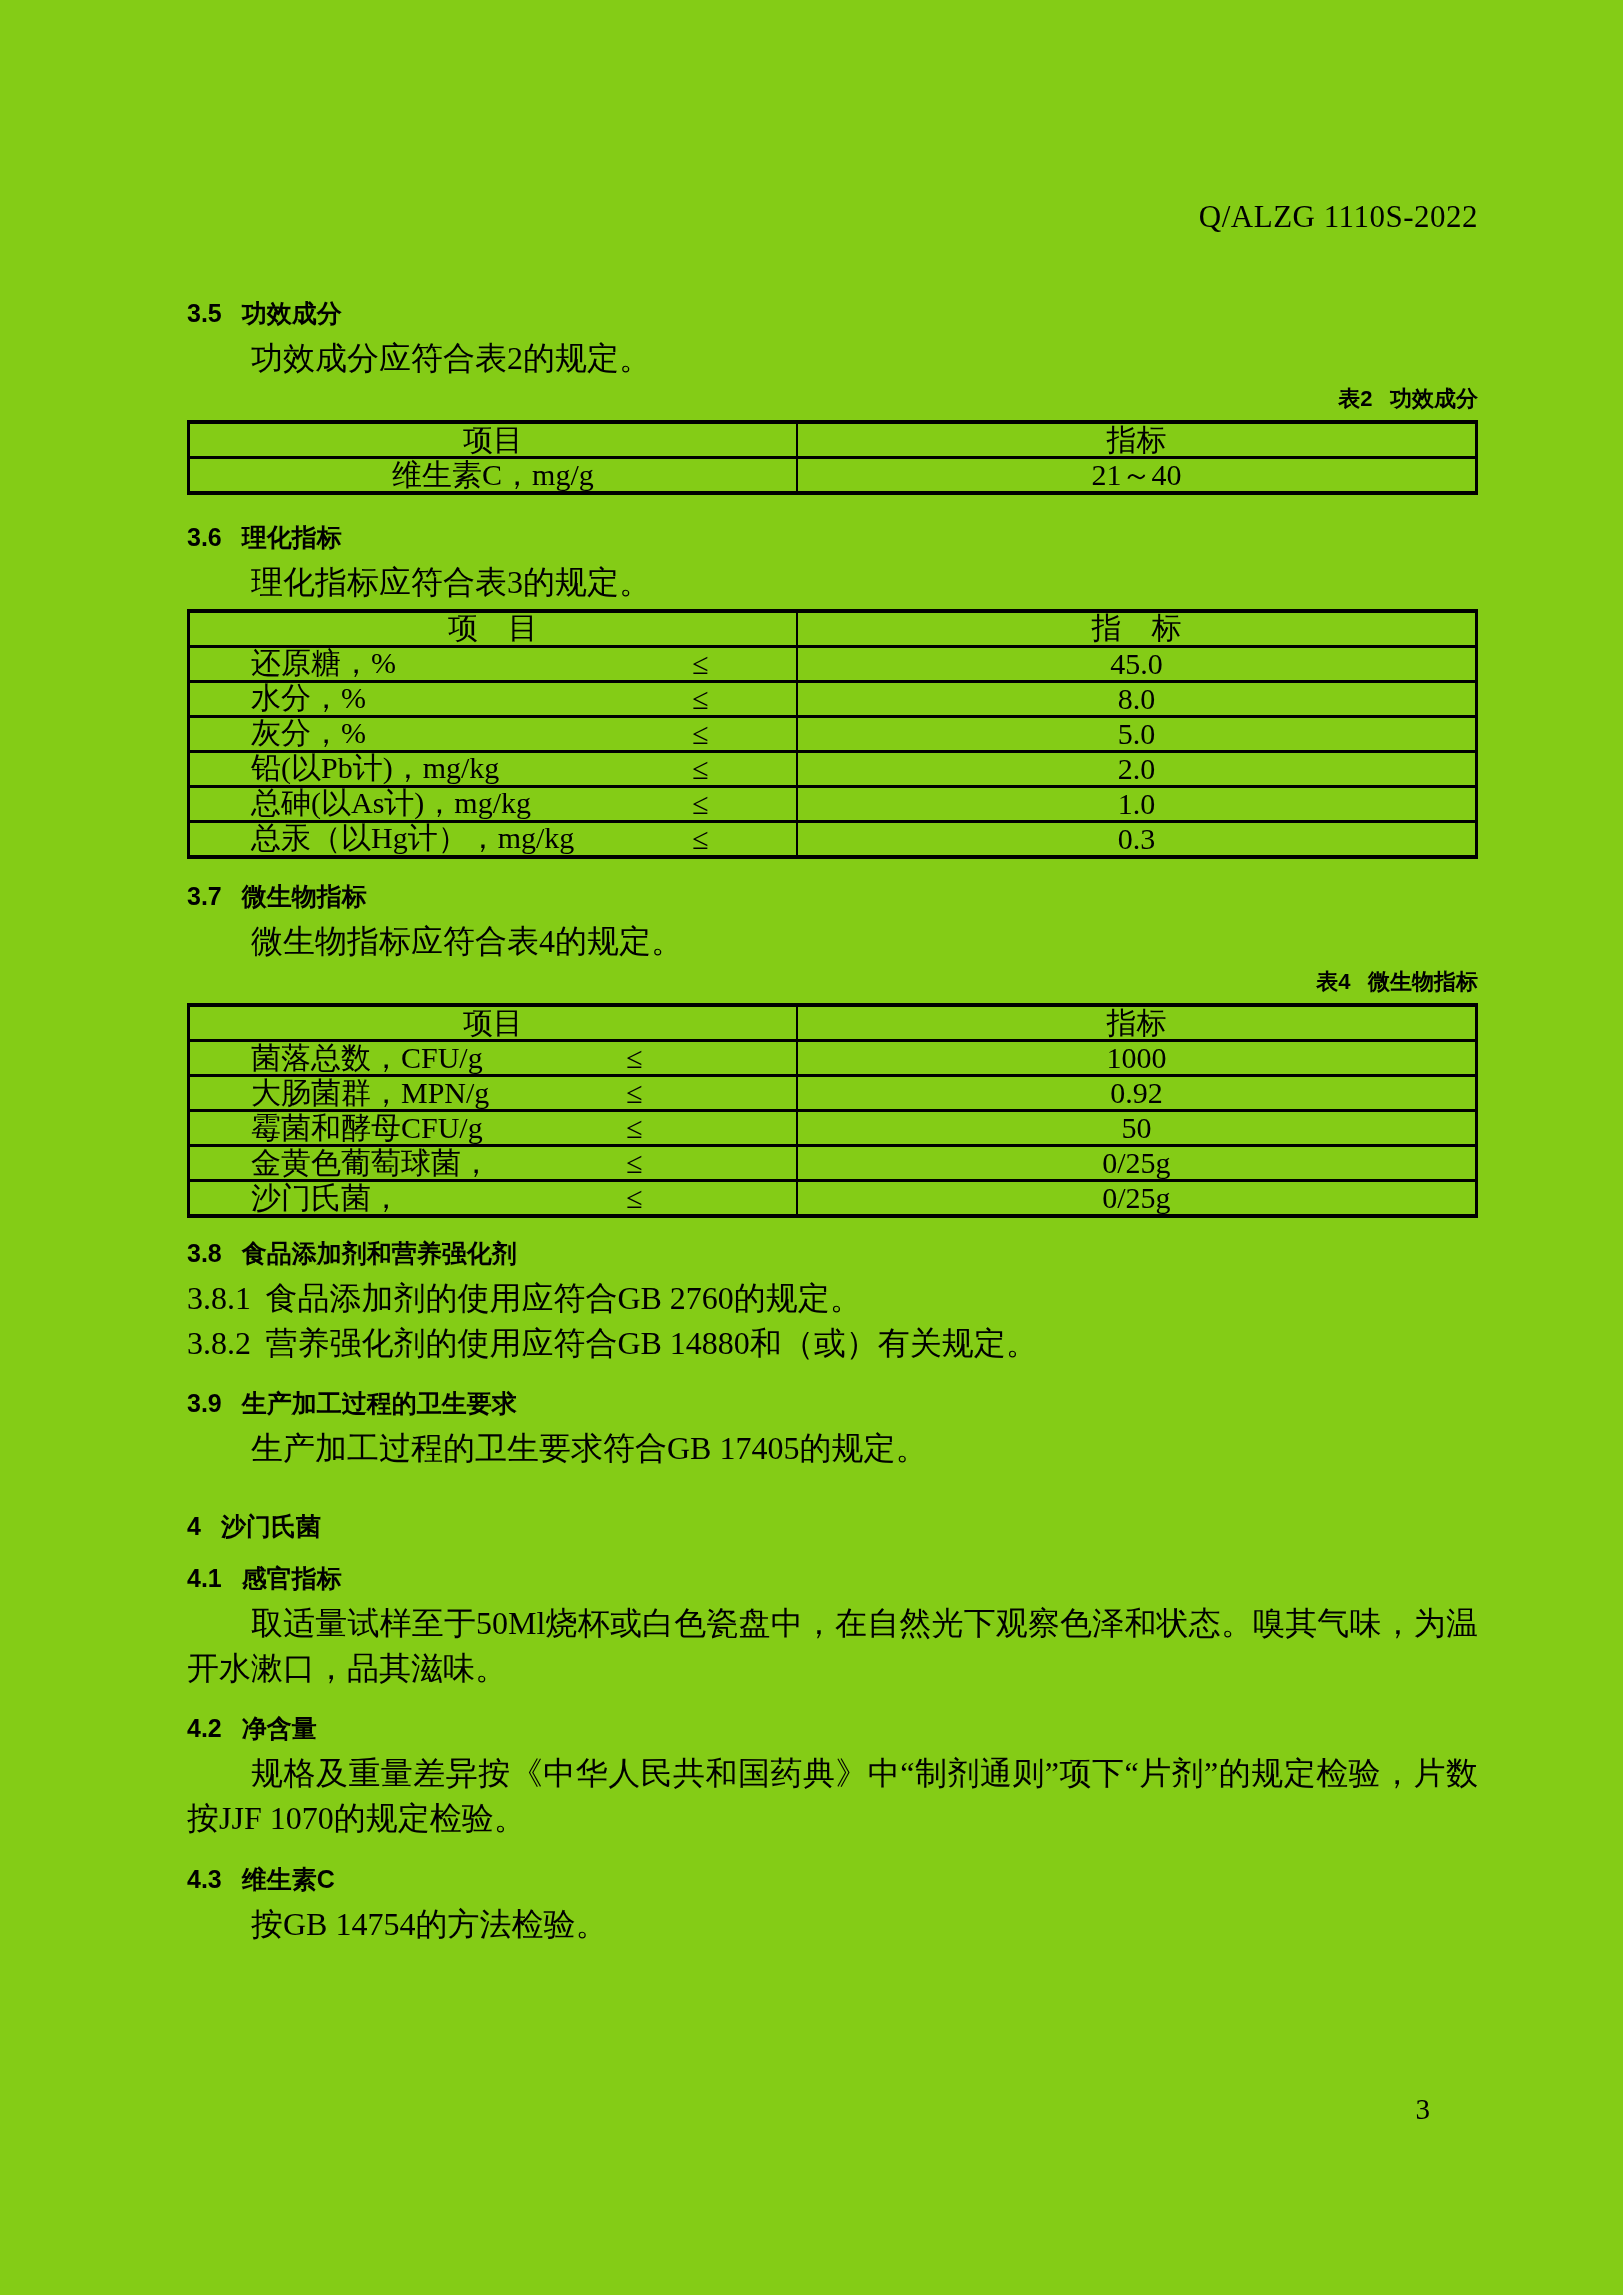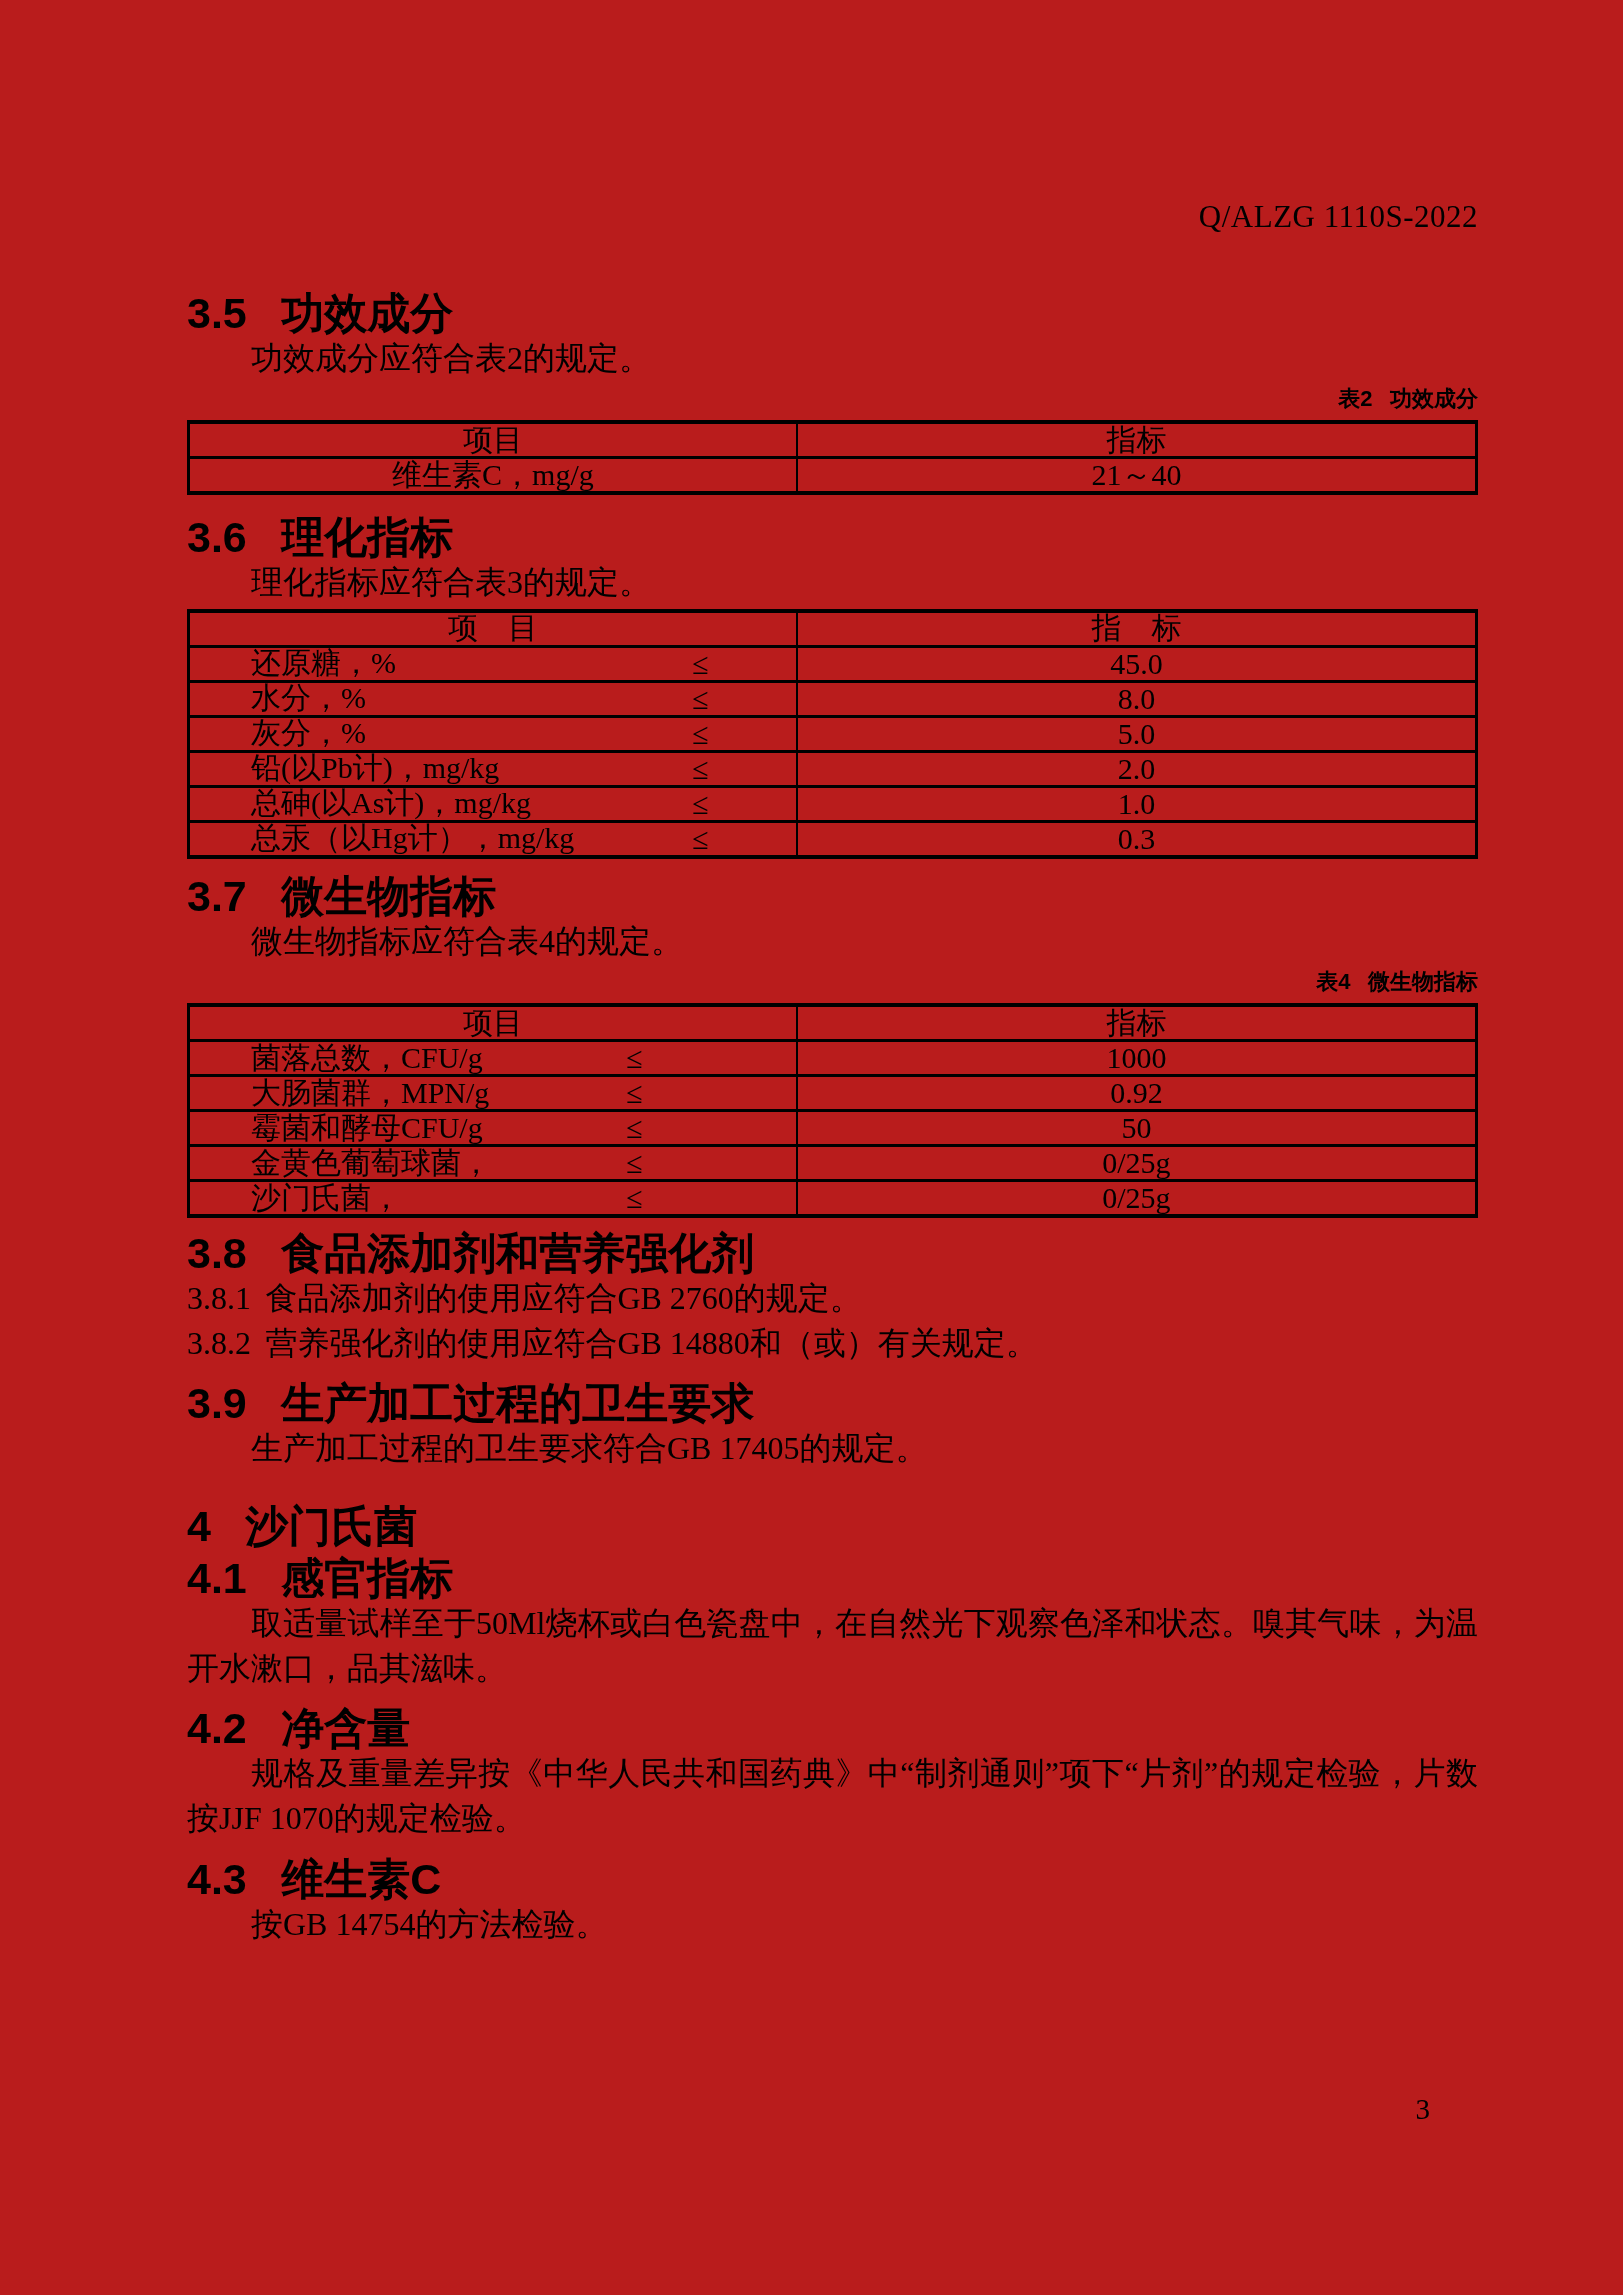--- a/index.html
+++ b/index.html
@@ -1,37 +1,37 @@
 <!DOCTYPE html>
 <html lang="zh" style="font-size:8.2px"><head>
 <meta charset="utf-8">
 <title>Q/ALZG 1110S-2022</title>
 <style>
   html,body{margin:0;padding:0;background:#ffffff;}
   .page{
     position:relative;
     width:1624px;height:2295px;
-    background:#b91c1c;color:#000;
+    background:#84cc16;color:#000;
     box-sizing:border-box;
     padding:199px 146px 0 187px;
     overflow:hidden;
     font-family:"Liberation Serif", serif;
     font-size:32px;
   }
   
   .doc-header{
     text-align:right;
     font-family:"Liberation Serif", serif;
     font-size:31px;line-height:36px;
     letter-spacing:0.5px;
   }
   
   .h2{
     font-family:"Liberation Sans", sans-serif;
-    font-weight:700;font-size:43px;line-height:39px;
+    font-weight:700;font-size:25px;line-height:39px;
   }
   .h-num{margin-right:0.8em;}
   
   .body{
     margin:0;font-size:32px;line-height:45px;
     font-family:"Liberation Serif", serif;
     text-align:justify;
   }
   .indent{text-indent:2em;}
   .clause-num{margin-right:0.45em;}

